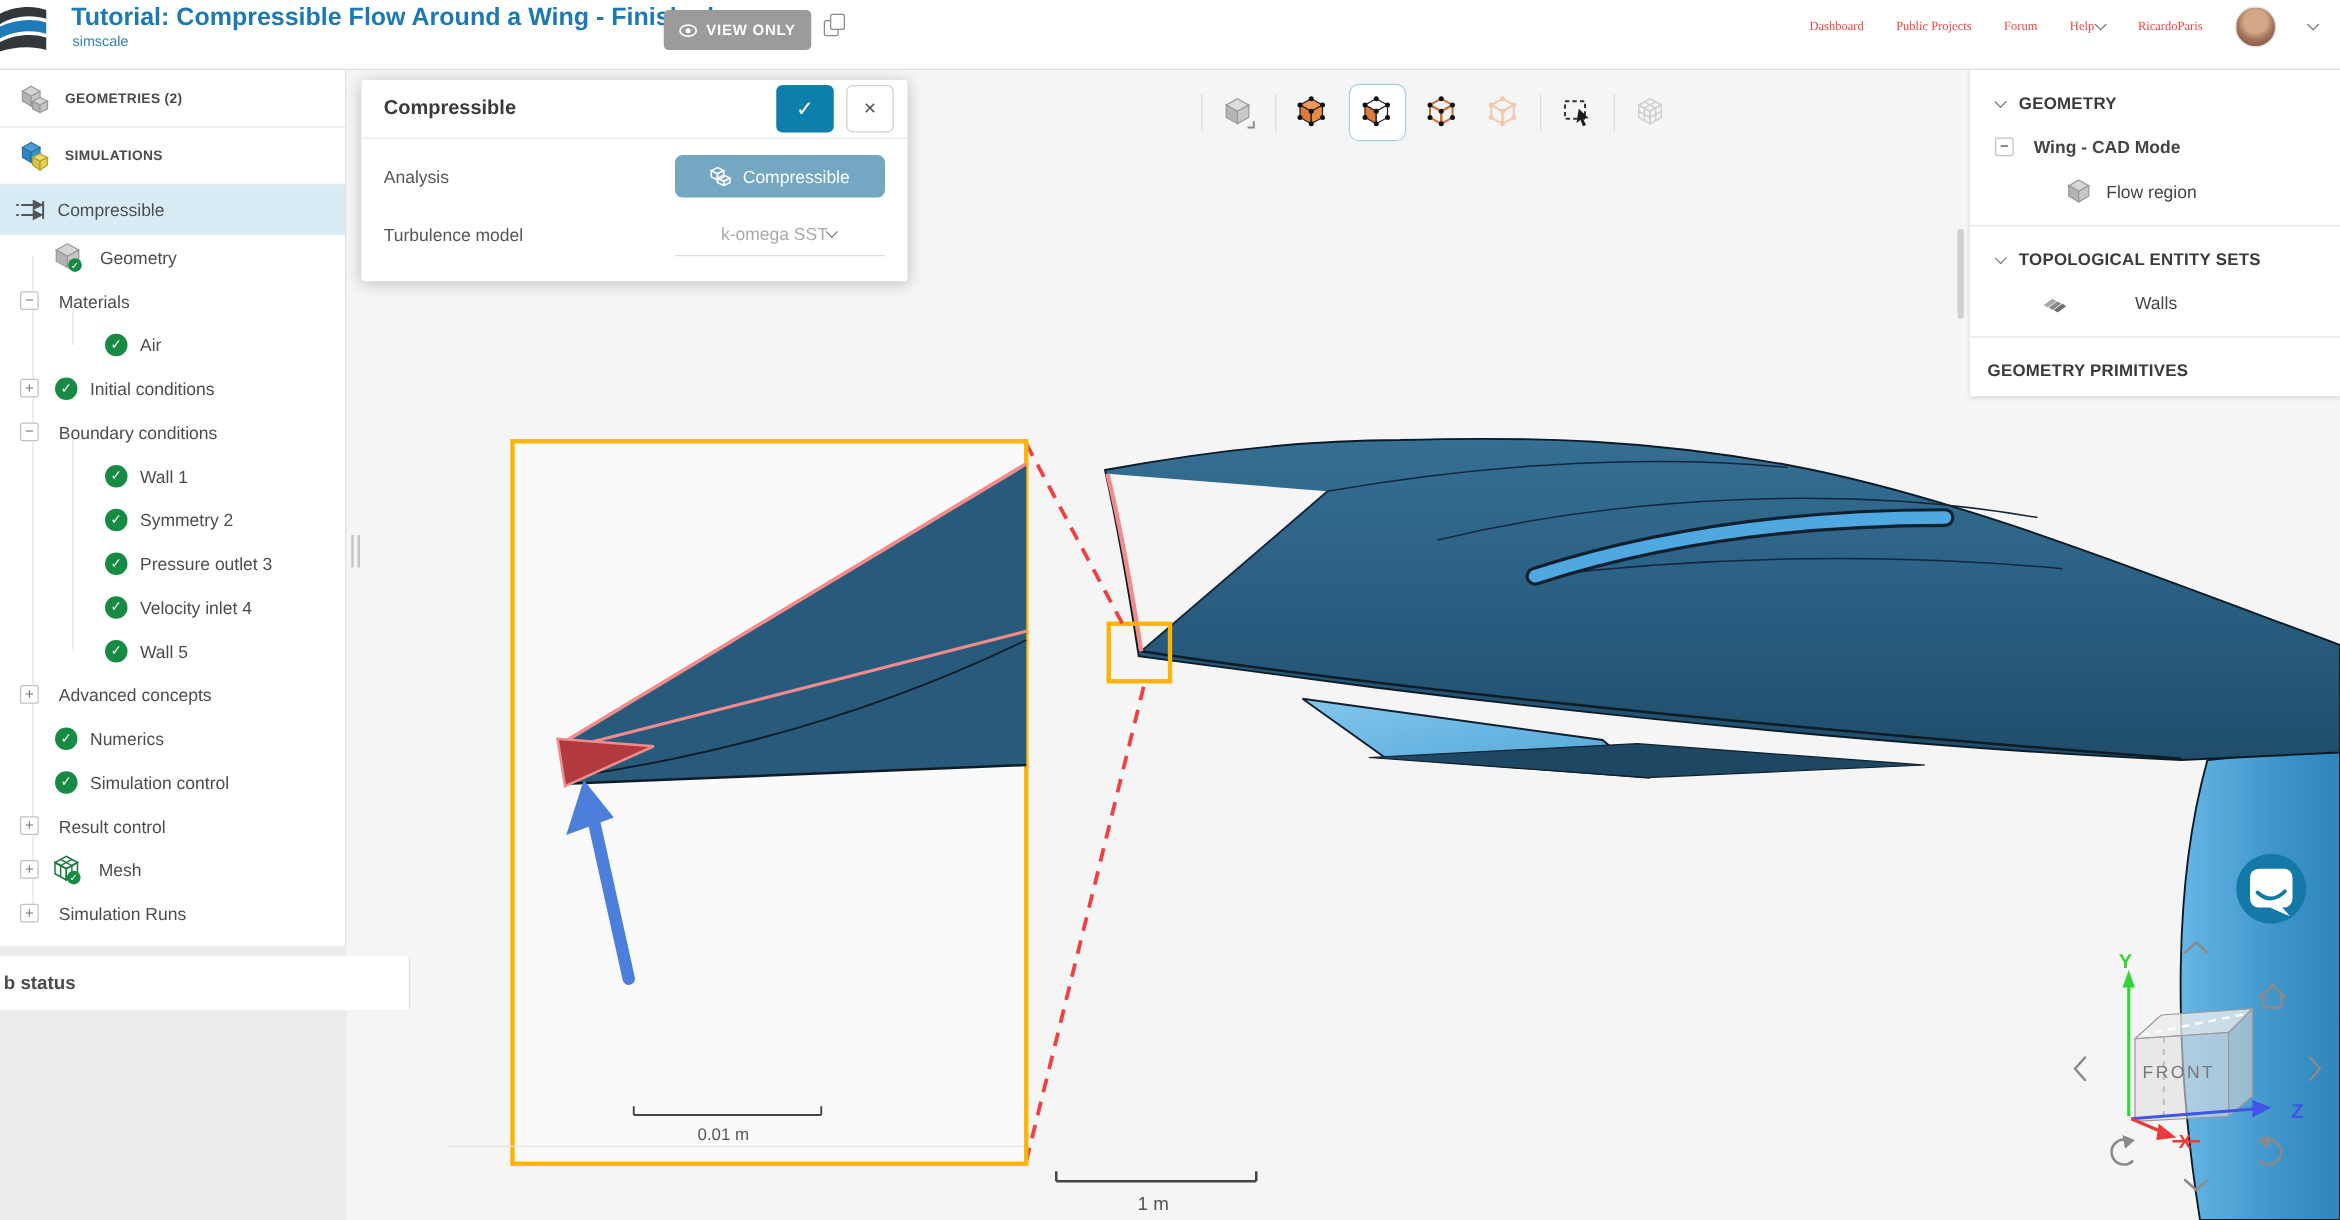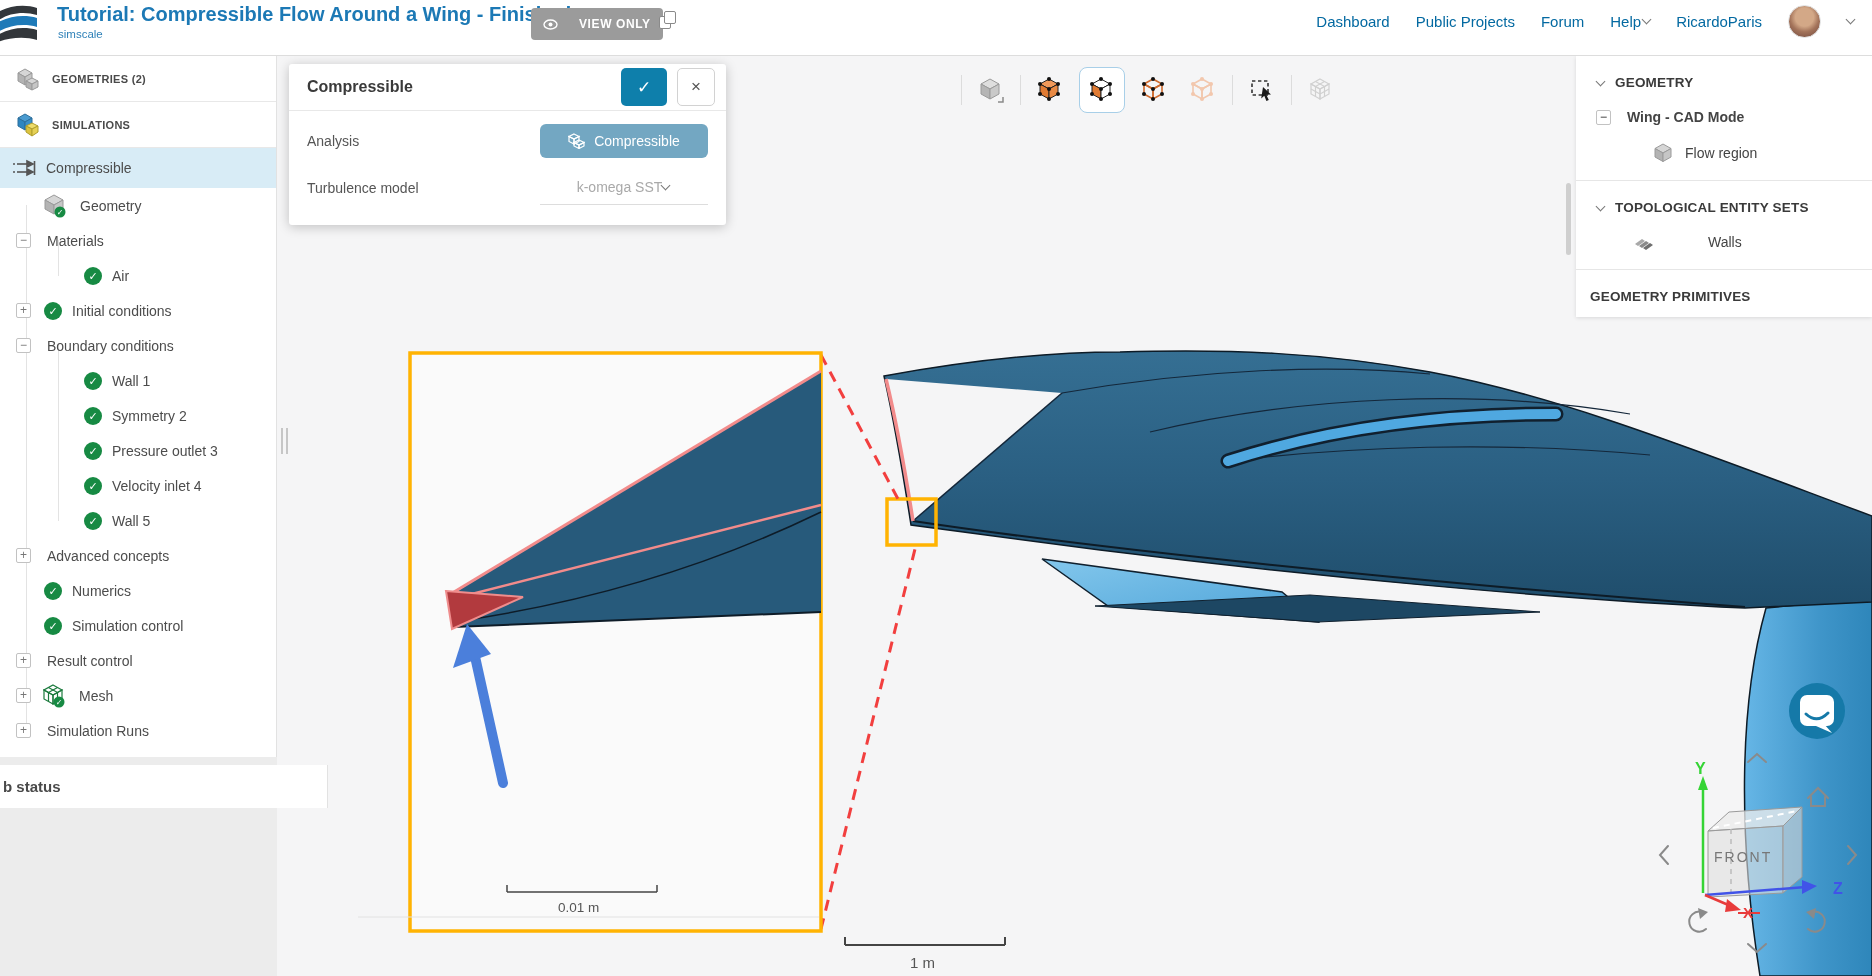--- a/index.html
+++ b/index.html
@@ -7,26 +7,26 @@
               font-family:"Liberation Sans", sans-serif; }
 
   
   #topbar { position:absolute; left:0; top:0; width:1872px; height:56px; background:#fff;
             border-bottom:1px solid #ddd; z-index:10; }
   #logo { position:absolute; left:-6px; top:2px; width:44px; height:44px; }
   #title { position:absolute; left:57px; top:3px; font-size:20px; font-weight:bold; color:#1c79b5; white-space:nowrap; }
   #subtitle { position:absolute; left:58px; top:28px; font-size:11.5px; color:#2e81b8; }
   #viewonly { position:absolute; left:531px; top:8px; height:26px; background:#9b9b9b; border-radius:4px;
               color:#fff; font-size:12px; font-weight:bold; letter-spacing:.6px;
-              display:flex; align-items:center; gap:21px; padding:16px 12px; }
+              display:flex; align-items:center; gap:7px; padding:16px 12px; }
   #copybtn { position:absolute; left:659px; top:11px; width:20px; height:20px; }
   #copybtn .sq1 { position:absolute; left:0; top:5px; width:12px; height:13px; border:1.4px solid #8a8a8a; background:#fff; border-radius:2px;}
   #copybtn .sq2 { position:absolute; left:5px; top:0; width:12px; height:13px; border:1.4px solid #8a8a8a; background:#fff; border-radius:2px;}
   #topnav { position:absolute; right:18px; top:0; height:42px; display:flex; align-items:center; gap:26px;
-            font-size:15px; color:#0369a1; }
+            font-size:10px; color:#ef4444;font-family:Liberation Serif, serif; }
   .navitem { cursor:pointer; white-space:nowrap; }
   .helpwrap { display:flex; align-items:center; gap:2px; }
   .chev { width:7px; height:7px; border-right:1.7px solid #777; border-bottom:1.7px solid #777;
           transform:rotate(45deg); margin-top:-3px; }
   #avatar { width:33px; height:33px; border-radius:50%;
             background:radial-gradient(circle at 50% 36%, #d3a887 0 36%, #a3735a 58%, #6e463c 100%);
             border:1px solid #e0e0e0; }
 
   
   #sidebar { position:absolute; left:0; top:56px; width:277px; bottom:0; background:#ececec; z-index:5; }

